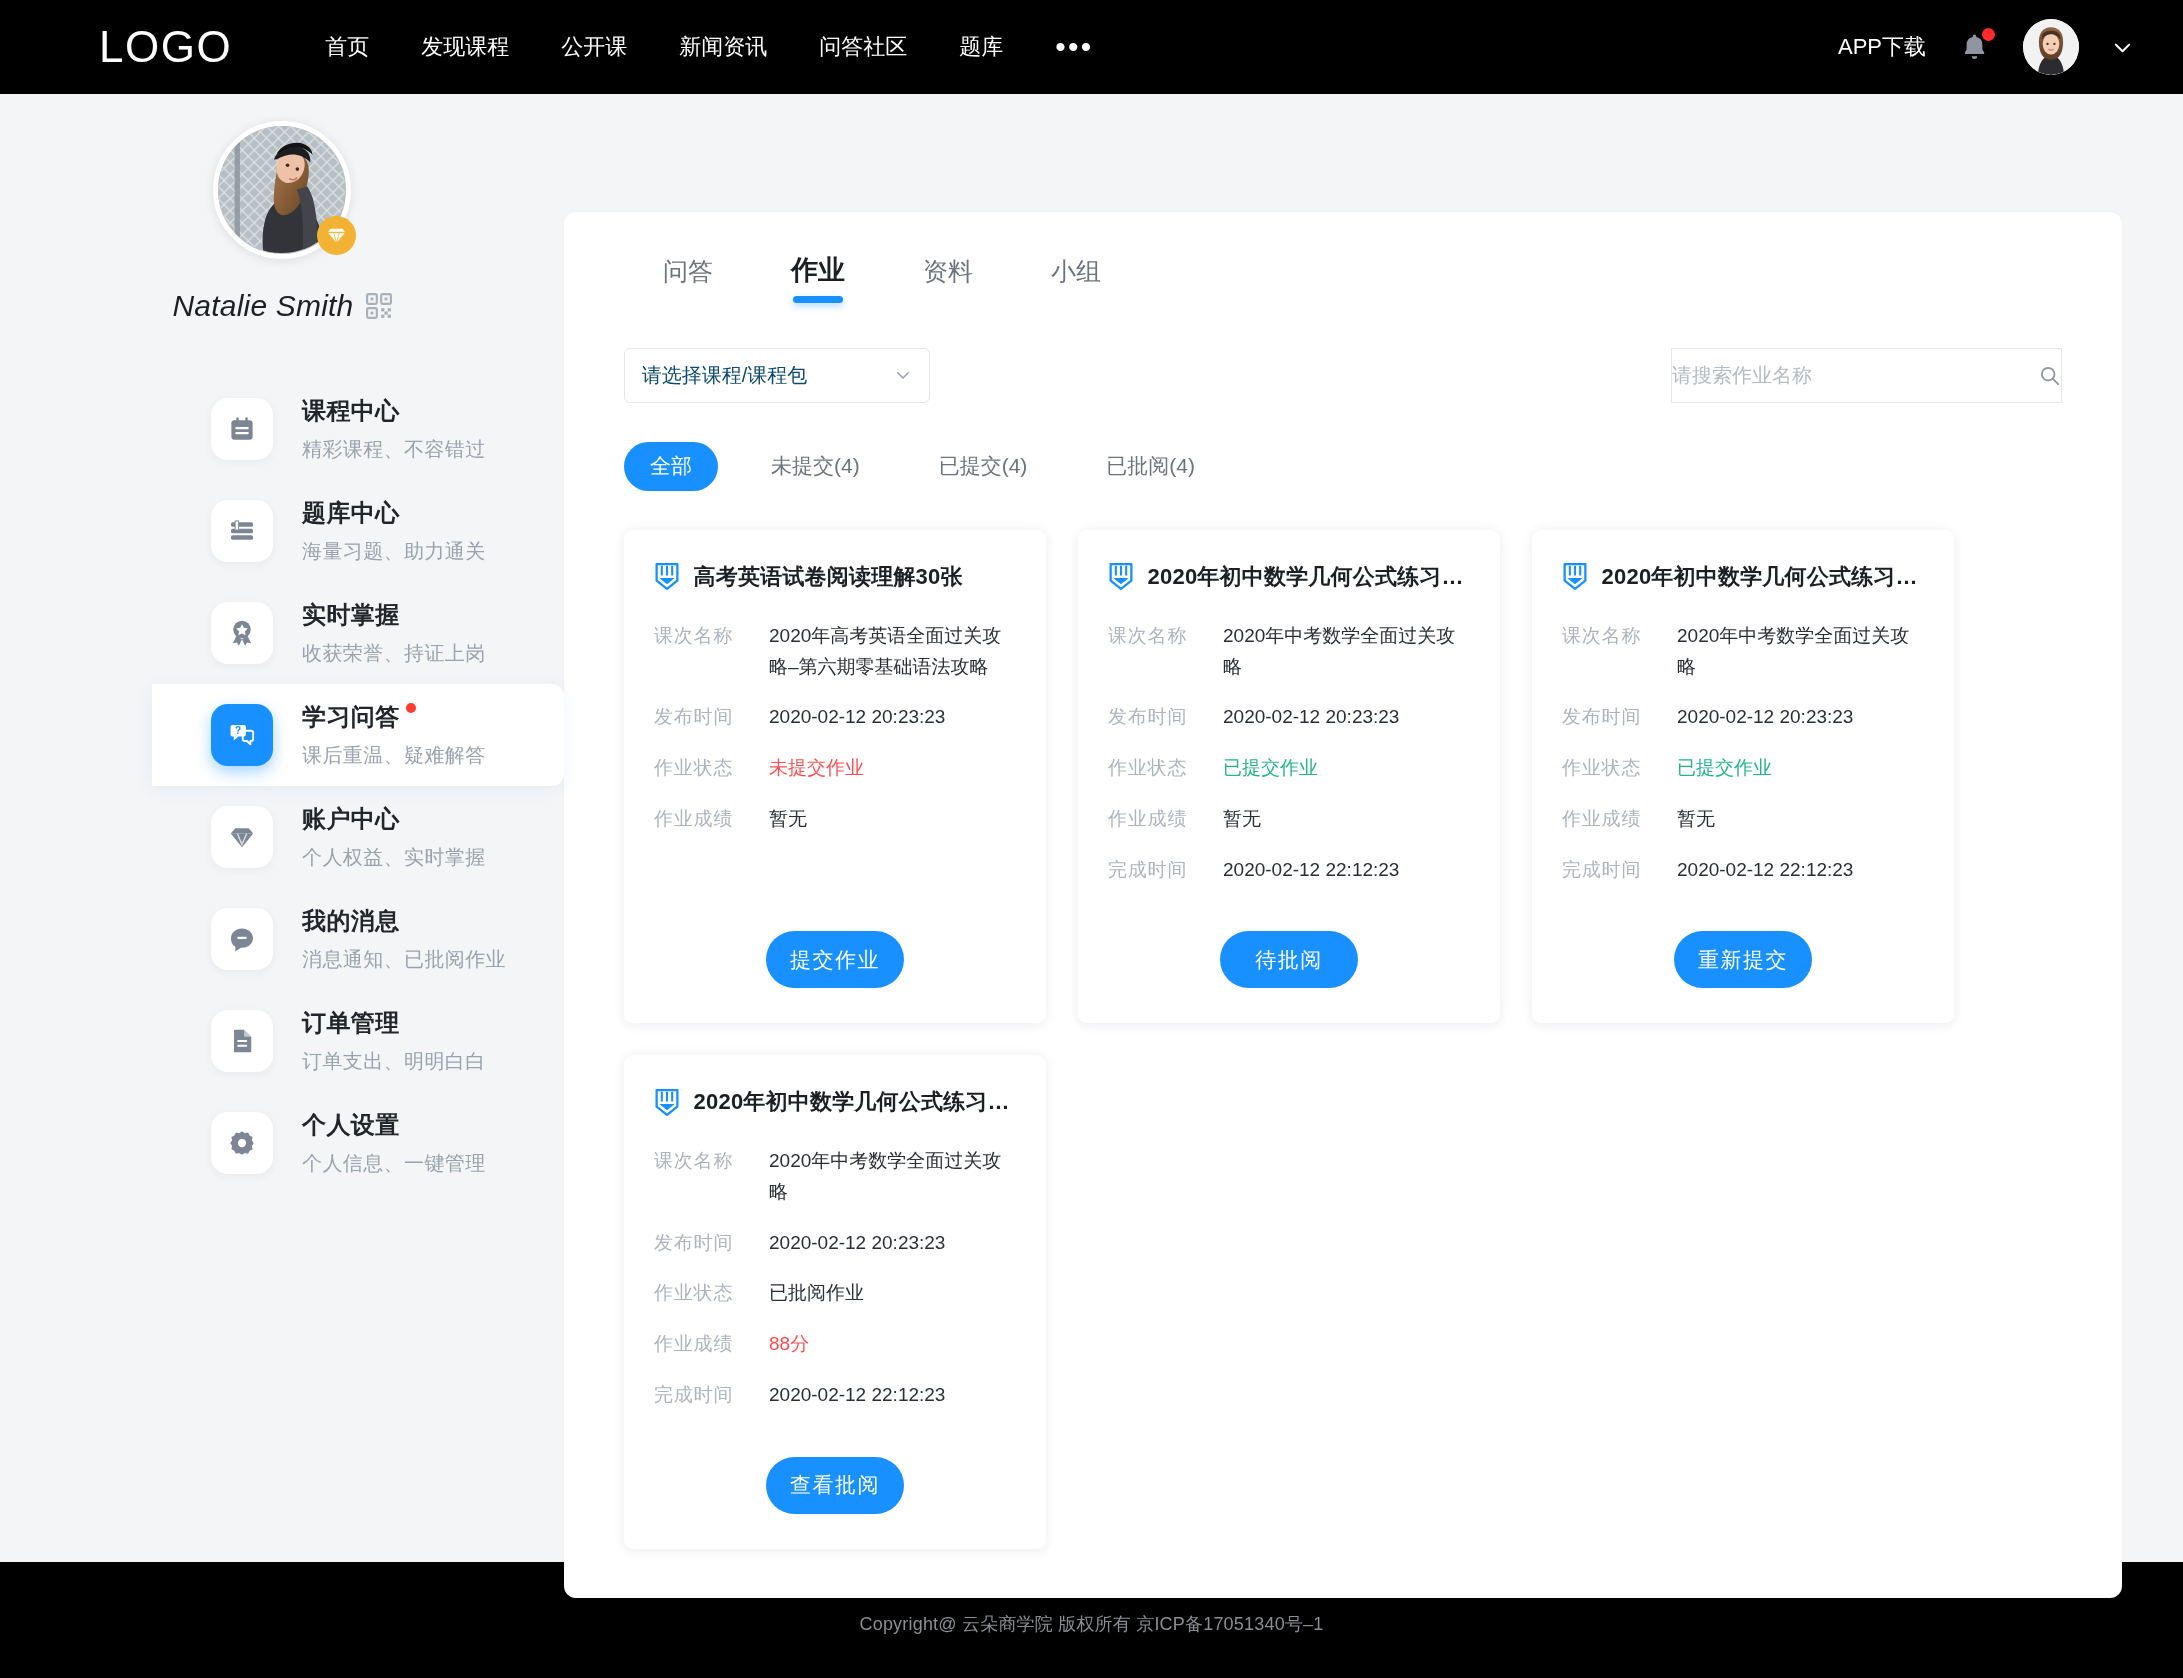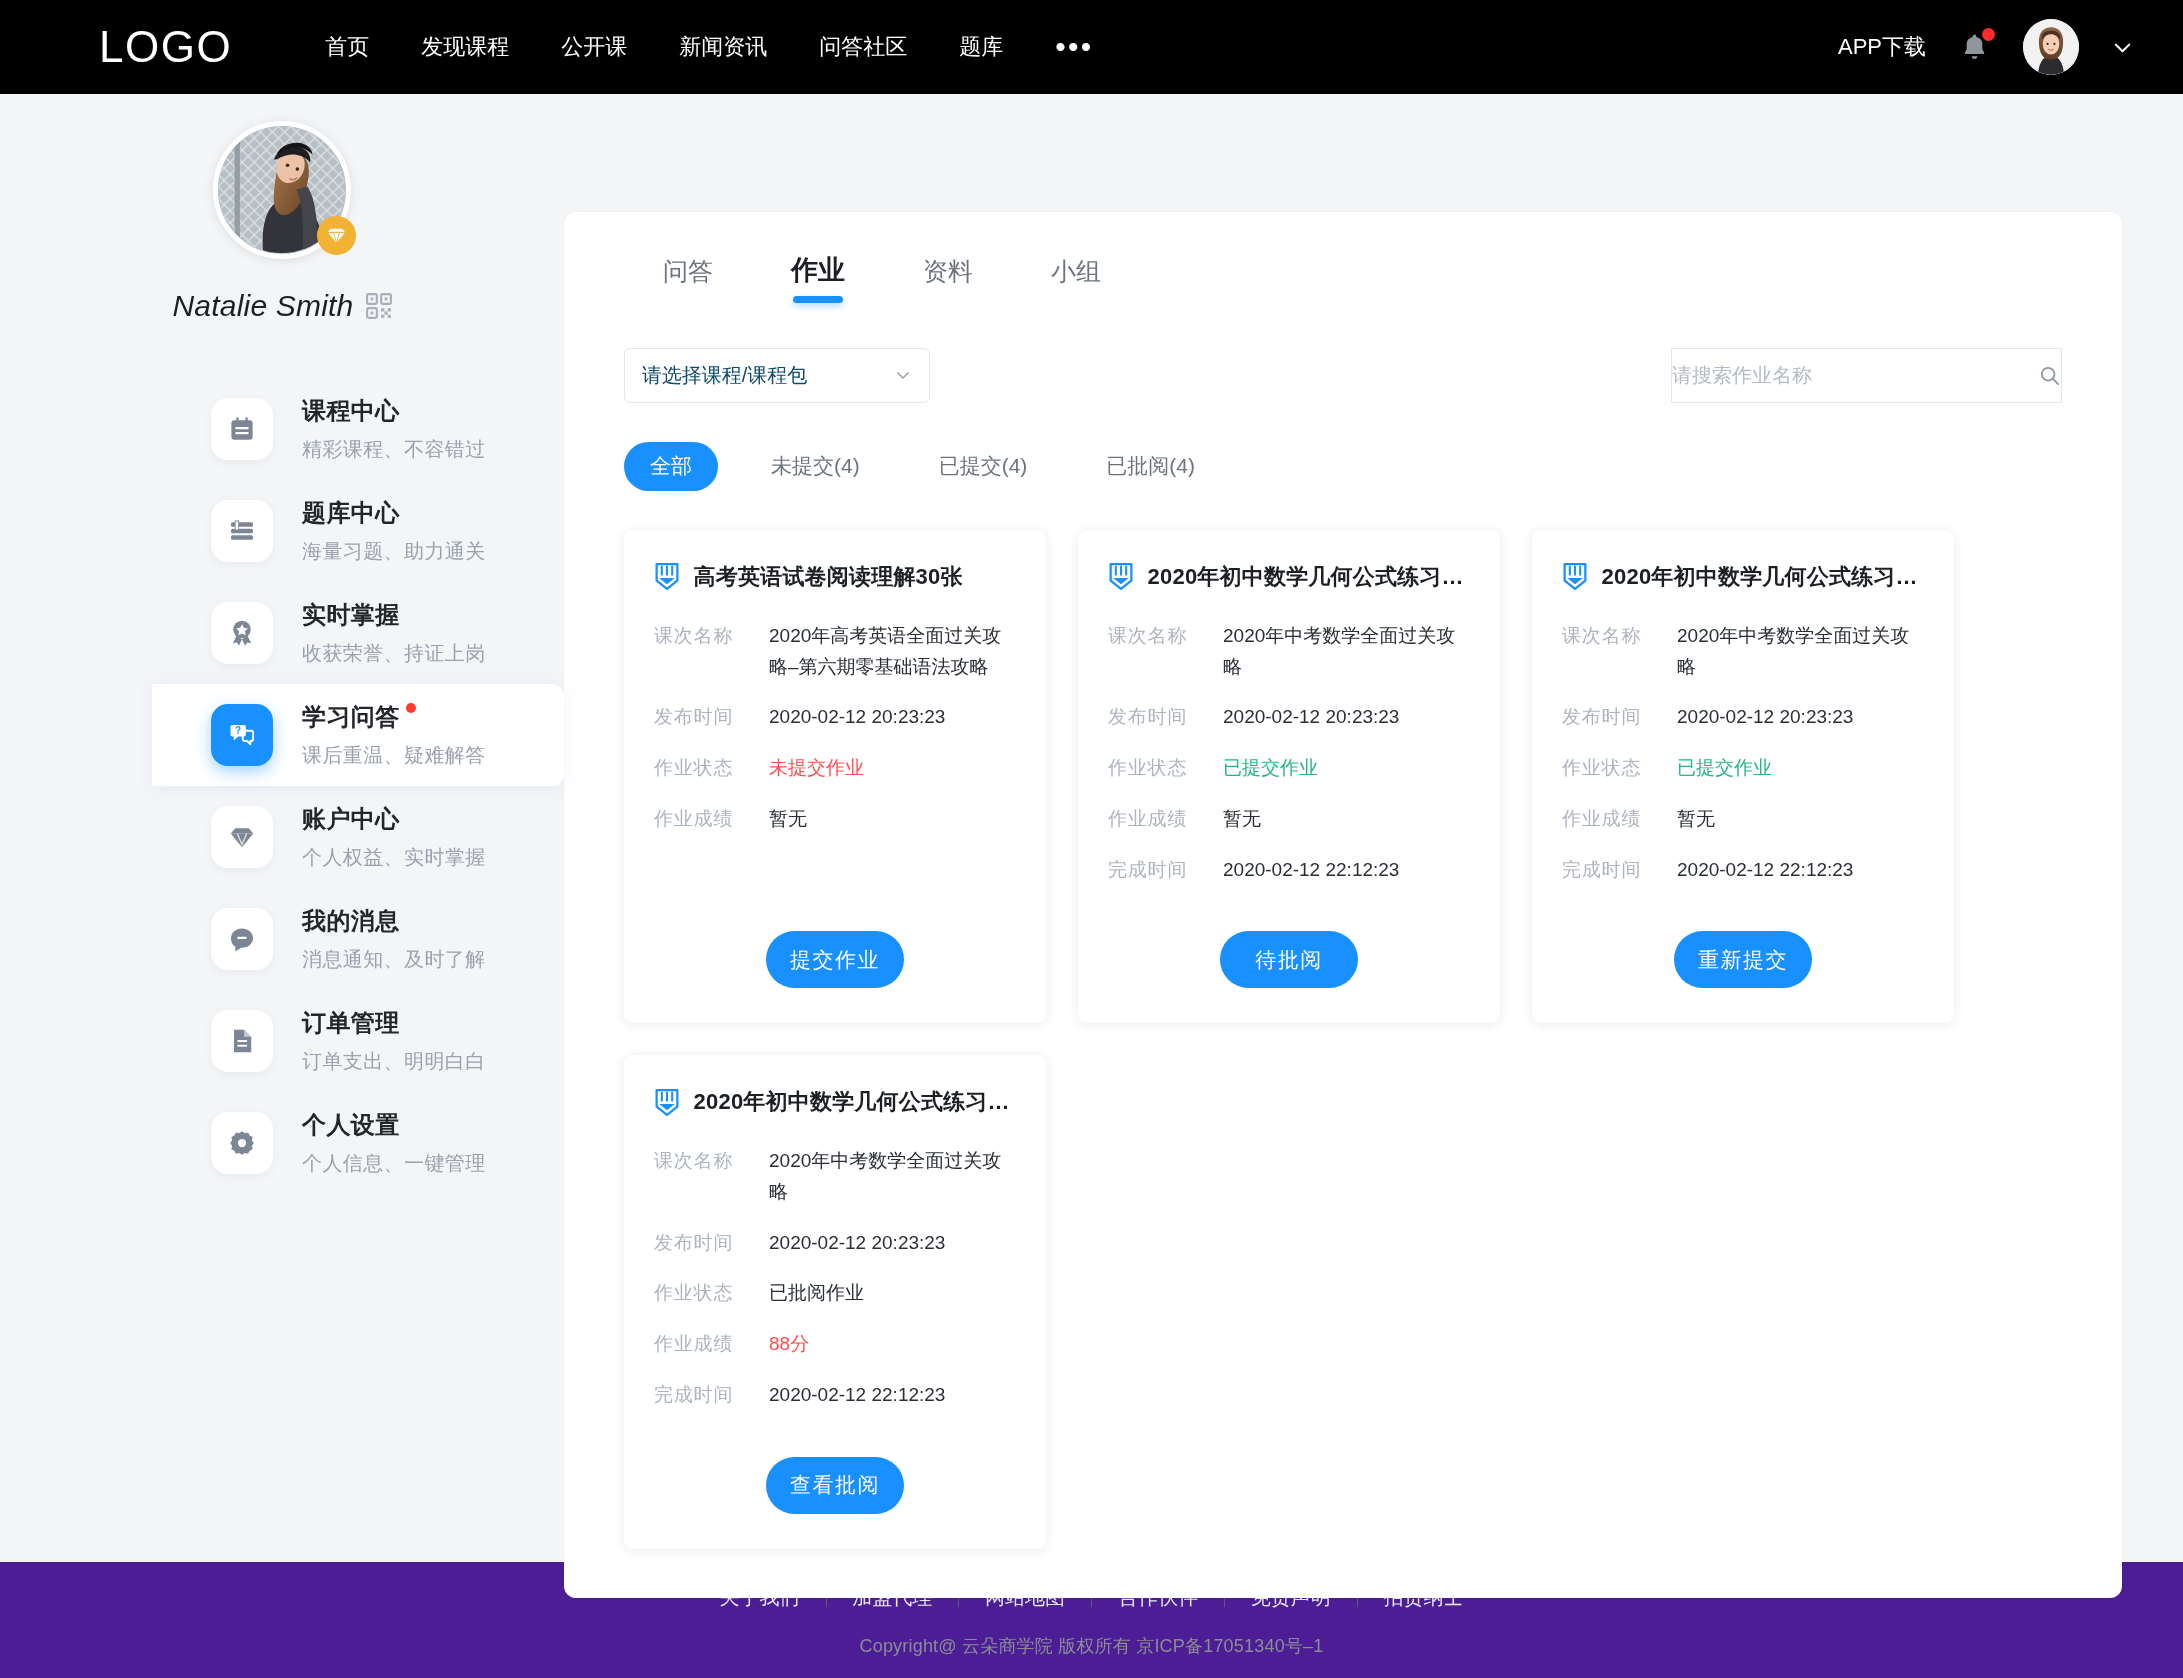--- a/index.html
+++ b/index.html
@@ -367,26 +367,26 @@
     font-size: 21px;
     padding: 14.4px 0;
     width: 138px;
     cursor: pointer;
     font-family: inherit;
     letter-spacing: 1.5px;
   }
 
   
   .footer {
-    background: #4c1d95;
+    background: #000000;
     height: 117px;
     display: flex;
     flex-direction: column;
     align-items: center;
-    justify-content: center;
+    justify-content: flex-start;
     gap: 23px;
   }
   .flinks {
     display: flex;
     align-items: center;
     gap: 0;
   }
   .flink {
     color: #e8e9eb;
     font-size: 20px;
@@ -605,21 +605,21 @@
 
       <div class="menu-item">
         <div class="menu-ico">
           <svg viewBox="0 0 24 24" width="30" height="30">
             <path d="M12 3.6c4.9 0 8.8 3.4 8.8 7.7 0 4.2-3.9 7.6-8.8 7.6h-.8l-4.6 3.1.1-3.8C4.2 16.8 3.2 14.4 3.2 11.3c0-4.3 3.9-7.7 8.8-7.7z" fill="#7d8694"></path>
             <rect x="8.2" y="10.2" width="7.6" height="1.7" rx="0.85" fill="#ffffff"></rect>
           </svg>
         </div>
         <div class="menu-txt">
           <div class="menu-title">我的消息</div>
-          <div class="menu-sub">消息通知、及时了解</div>
+          <div class="menu-sub">消息通知、已批阅作业</div>
         </div>
       </div>
 
       <div class="menu-item">
         <div class="menu-ico">
           <svg viewBox="0 0 24 24" width="30" height="30">
             <path d="M5.6 3h8.1l5.7 5.6v12.4H5.6z" fill="#7d8694"></path>
             <path d="M13.7 3l5.7 5.6h-5.7z" fill="#ffffff" opacity="0.55"></path>
             <rect x="8.2" y="11.2" width="8" height="1.6" rx="0.8" fill="#ffffff"></rect>
             <rect x="8.2" y="15" width="8" height="1.6" rx="0.8" fill="#ffffff"></rect>

